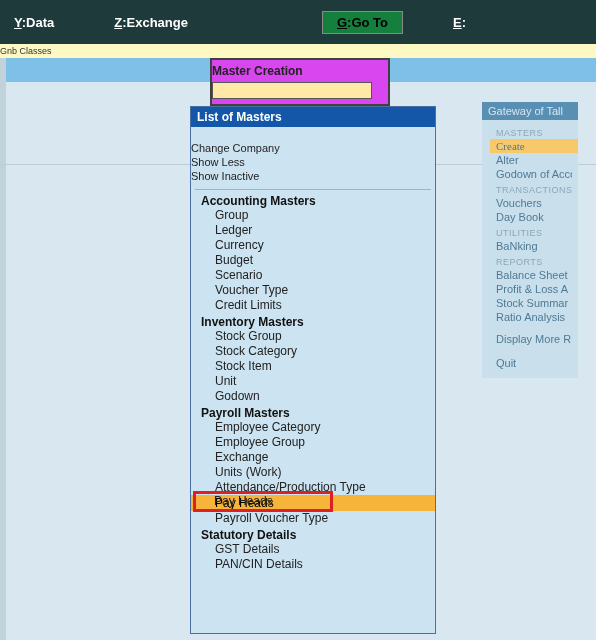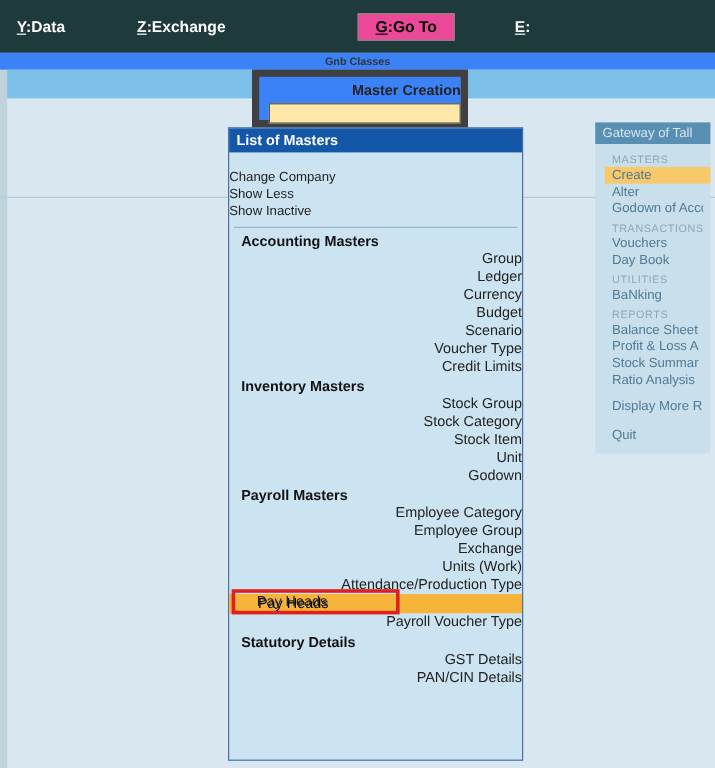--- a/index.html
+++ b/index.html
@@ -20,38 +20,38 @@
     z-index: 50;
   }
   .menubar .mitem {
     padding: 4px 10px;
     margin-right: 40px;
     white-space: nowrap;
     font-weight: bold;
   }
   .menubar .mitem .u { text-decoration: underline; }
   .menubar .mitem.goto {
-    margin-left: 60px;
-    background: #ec4899;
+    margin-left: 84px;
+    background: #15803d;
     color: #000;
     border: 1px solid #888;
     padding: 3px 14px;
   }
   .menubar .mitem.import { margin-left: auto; margin-right: 20px; }
   .menubar .mitem.last { margin-right: 0; }
 
   
   .substrip {
-    background: #3b82f6;
+    background: #fef9c3;
     height: 14px;
     width: 100%;
     font-size: 9px;
-    font-weight: bold;
+    font-weight: normal;
     color: #333;
-    text-align: center;
+    text-align: left;
     line-height: 14px;
     position: relative;
     z-index: 50;
   }
 
   
   .canvas {
     position: absolute;
     top: 58px; left: 0; right: 0; bottom: 0;
     background: #d8e7f0;
@@ -69,21 +69,21 @@
   }
   .hline {
     position: absolute;
     left: 0; right: 0; height: 1px;
     background: #bacdd7;
   }
 
   
   .rsidebar {
     position: absolute;
-    right: 4px; top: 102px;
+    right: 18px; top: 102px;
     width: 96px;
     font-size: 11px;
     color: #8aa4b4;
     z-index: 10;
   }
   .rsidebar .gtitle {
     background: #5a8fb4;
     color: #d5e6f0;
     font-size: 11px;
     padding: 3px 6px;
@@ -106,31 +106,32 @@
     color: #4f7a95;
     font-size: 11px;
     padding: 1px 0;
     white-space: nowrap;
     overflow: hidden;
   }
   .rsidebar .hi {
     background: #f8c96b;
     margin: 0 -6px;
     padding: 1px 6px;
+    font-family: Liberation Serif, serif;
   }
 
   
   .mc-panel {
     position: absolute;
     top: 58px; left: 210px;
     width: 180px; height: 48px;
-    background: #3b82f6;
-    border: 6px solid #404040;
+    background: #d946ef;
+    border: 2px solid #404040;
     z-index: 70;
-    text-align: right;
+    text-align: left;
     padding-top: 4px;
   }
   .mc-panel .mc-title {
     font-size: 12px;
     font-weight: bold;
     color: #222;
   }
   .mc-panel .mc-input {
     margin-top: 4px;
     width: 160px; height: 17px;
@@ -175,21 +176,20 @@
     font-weight: bold;
     font-size: 12px;
     color: #111;
     padding: 2px 0 0 4px;
   }
   .lom .itm {
     font-size: 12px;
     color: #222;
     padding: 0 0 0 18px;
     line-height: 15px;
-    text-align: right;
   }
   .lom .sel-row {
     position: relative;
     margin-left: -6px;
     background: #f7b43a;
     padding-left: 24px;
     line-height: 16px;
     font-size: 12px;
     color: #000;
   }

